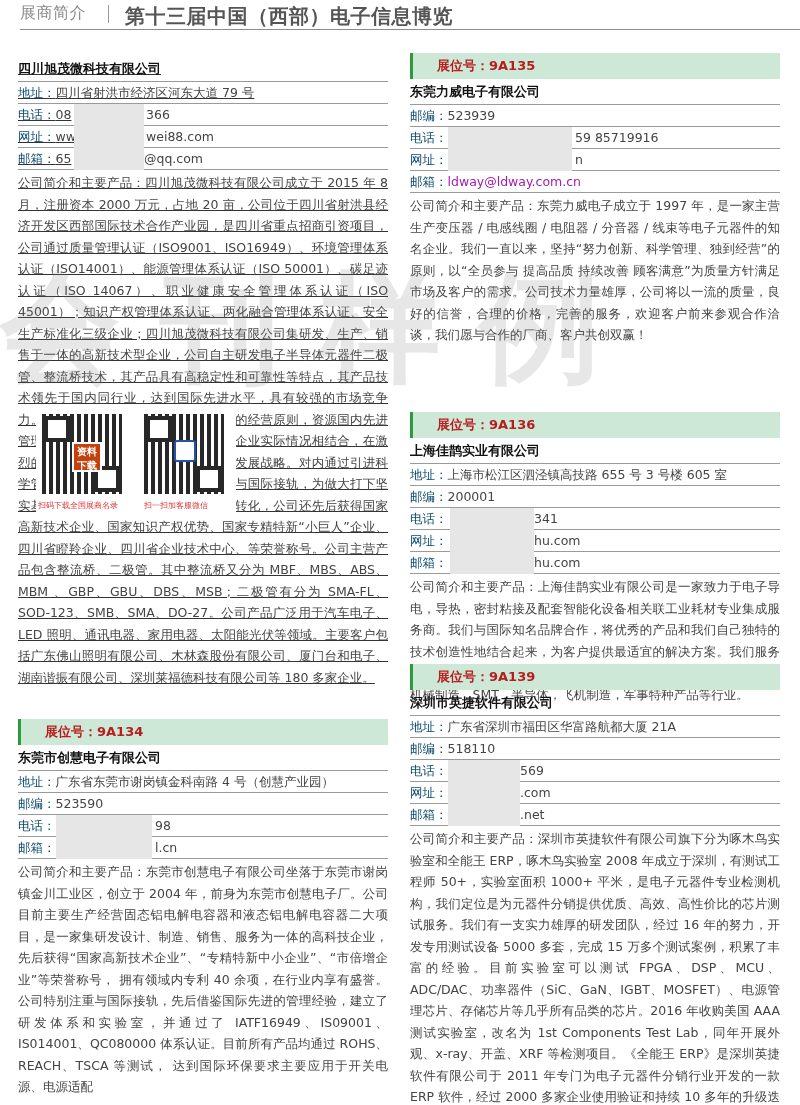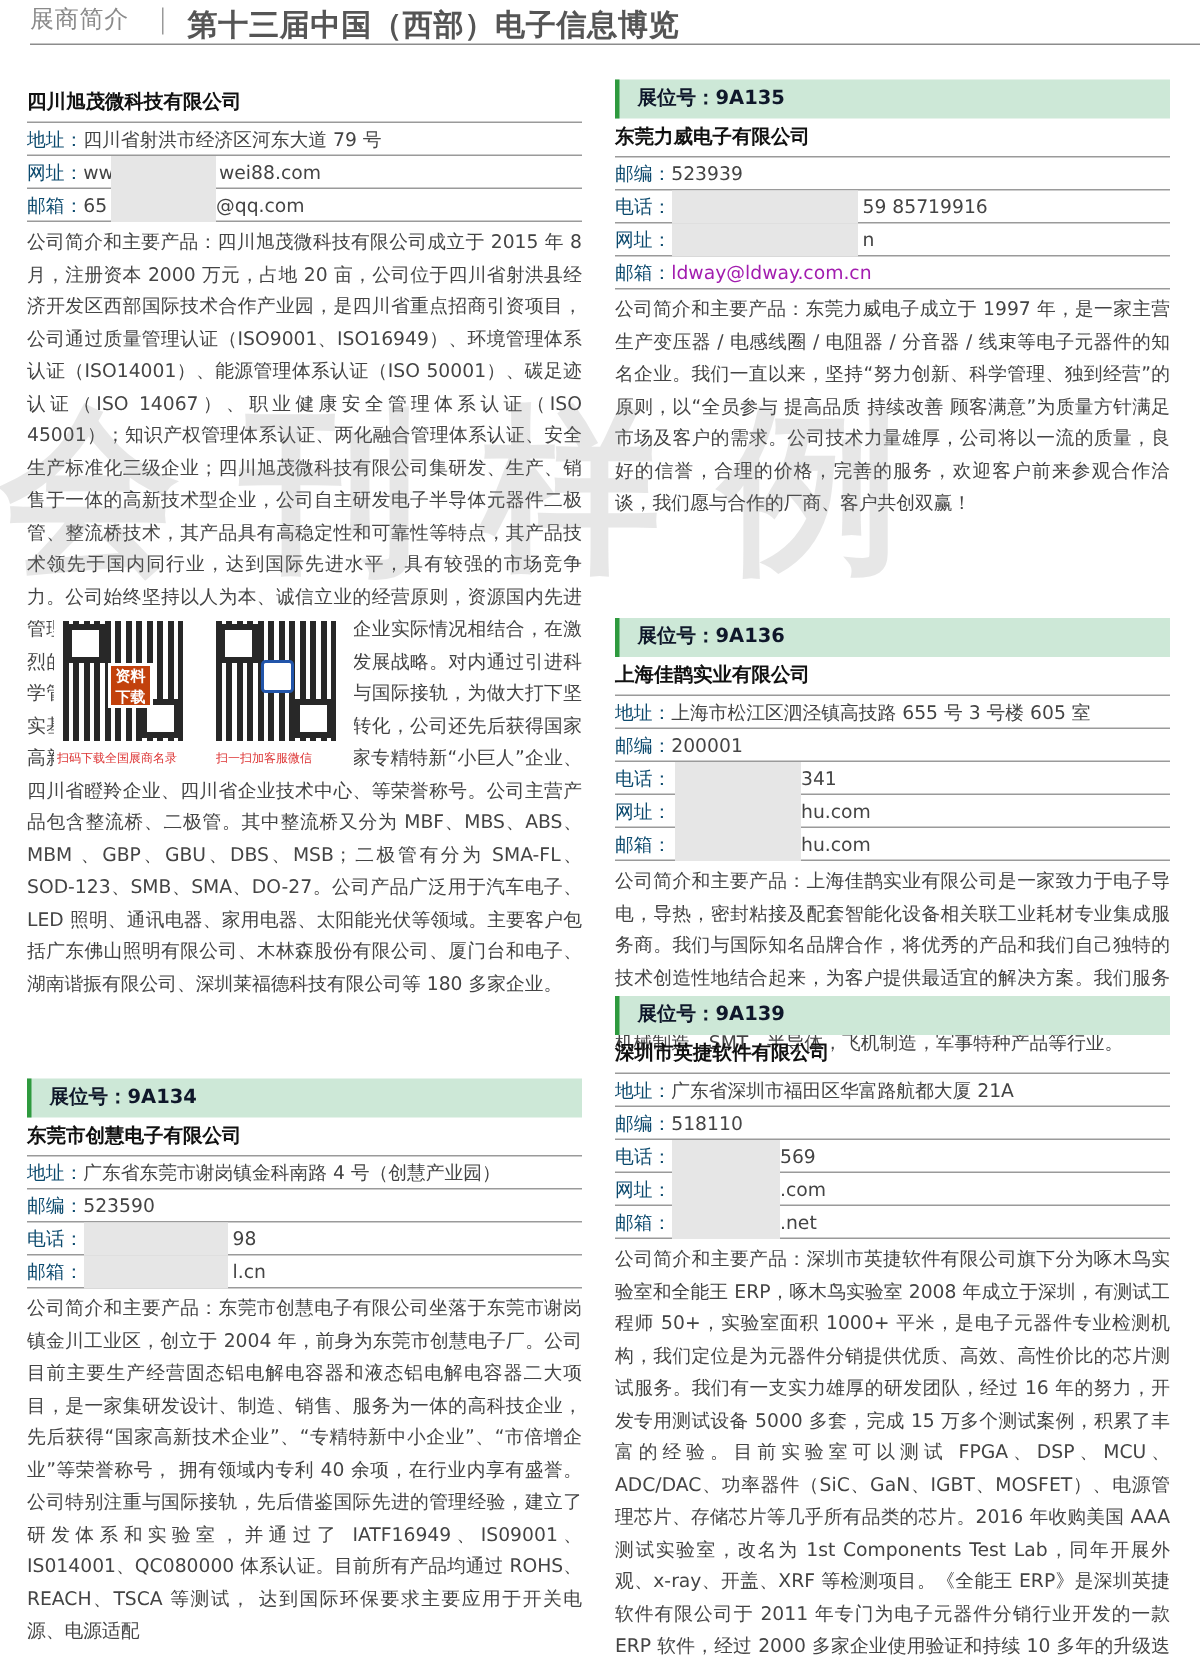--- a/index.html
+++ b/index.html
@@ -10,21 +10,21 @@
   .header .section { position: absolute; left: 0; top: 3px; font-size: 16px; color: #8a8a8a; letter-spacing: 0.5px; }
   .header .sep { position: absolute; left: 88px; top: 5px; width: 1px; height: 18px; background: #999; }
   .header .title { position: absolute; left: 105px; top: 3px; font-size: 20px; font-weight: bold; color: #555; letter-spacing: 0.5px; }
 
   .col { position: absolute; top: 0; }
   .col.left { left: 18px; width: 370px; }
   .col.right { left: 410px; width: 370px; }
 
   .block { position: absolute; left: 0; width: 370px; }
 
-  .booth { height: 26px; background: #cde8d7; border-left: 3px solid #2e9a3e; padding-left: 12px; font-size: 13px; font-weight: bold; color: #0f172a; line-height: 26px; }
+  .booth { height: 26px; background: #cde8d7; border-left: 3px solid #2e9a3e; padding-left: 24px; font-size: 13px; font-weight: bold; color: #b91c1c; line-height: 26px; }
   .company { height: 26px; font-size: 13px; font-weight: bold; color: #111; line-height: 26px; border-bottom: 1px solid #9a9a9a; }
   .row { height: 22px; font-size: 12.5px; line-height: 22px; color: #444; border-bottom: 1px solid #9a9a9a; white-space: nowrap; position: relative; }
   .row .lbl { color: #0c4a6e; }
   .row .redact { position: absolute; top: 0; height: 22px; background: #e6e6e6; }
   .desc { font-size: 12.5px; line-height: 21.5px; color: #444; text-align: justify; padding-top: 2px; }
 
   .qr-overlay { position: absolute; left: 36px; top: 412px; width: 200px; height: 105px; background: #fff; }
   .qr { position: absolute; top: 2px; width: 80px; height: 80px; background:
       repeating-linear-gradient(90deg, #111 0 4px, #fff 4px 7px),
       #fff; opacity: 0.9; }
@@ -45,23 +45,24 @@
 <body>
 
 <div class="header">
   <span class="section">展商简介</span>
   <span class="sep"></span>
   <span class="title">第十三届中国（西部）电子信息博览</span>
 </div>
 
 <div class="col left">
 
-  <div class="block" style="top:56px;">
+  <div class="block" style="top:56px;text-decoration:underline;">
     <div class="company">四川旭茂微科技有限公司</div>
     <div class="row"><span class="lbl">地址：</span><span>四川省射洪市经济区河东大道 79 号</span></div>
+    <div class="row"><span class="lbl">电话：</span><span>08</span><span class="redact" style="left:56px;width:70px;"></span><span style="position:absolute;left:128px;">366</span></div>
     <div class="row"><span class="lbl">网址：</span><span>ww</span><span class="redact" style="left:56px;width:70px;"></span><span style="position:absolute;left:128px;">wei88.com</span></div>
     <div class="row"><span class="lbl">邮箱：</span><span>65</span><span class="redact" style="left:56px;width:70px;"></span><span style="position:absolute;left:126px;">@qq.com</span></div>
     <div class="desc">公司简介和主要产品：四川旭茂微科技有限公司成立于 2015 年 8 月，注册资本 2000 万元，占地 20 亩，公司位于四川省射洪县经济开发区西部国际技术合作产业园，是四川省重点招商引资项目，公司通过质量管理认证（ISO9001、ISO16949）、环境管理体系认证（ISO14001）、能源管理体系认证（ISO 50001）、碳足迹认证（ISO 14067）、职业健康安全管理体系认证（ISO 45001）；知识产权管理体系认证、两化融合管理体系认证、安全生产标准化三级企业；四川旭茂微科技有限公司集研发、生产、销售于一体的高新技术型企业，公司自主研发电子半导体元器件二极管、整流桥技术，其产品具有高稳定性和可靠性等特点，其产品技术领先于国内同行业，达到国际先进水平，具有较强的市场竞争力。公司始终坚持以人为本、诚信立业的经营原则，资源国内先进管理技术、管理方法、及企业经验与本企业实际情况相结合，在激烈的市场竞争中实现快速、稳定发展的发展战略。对内通过引进科学管理方法，夯实内部管理基础；对外与国际接轨，为做大打下坚实基础。近年来，公司致力于技术成果转化，公司还先后获得国家高新技术企业、国家知识产权优势、国家专精特新“小巨人”企业、四川省瞪羚企业、四川省企业技术中心、等荣誉称号。公司主营产品包含整流桥、二极管。其中整流桥又分为 MBF、MBS、ABS、MBM 、GBP、GBU、DBS、MSB；二极管有分为 SMA-FL、SOD-123、SMB、SMA、DO-27。公司产品广泛用于汽车电子、LED 照明、通讯电器、家用电器、太阳能光伏等领域。主要客户包括广东佛山照明有限公司、木林森股份有限公司、厦门台和电子、湖南谐振有限公司、深圳莱福德科技有限公司等 180 多家企业。</div>
   </div>
 
   <div class="block" style="top:719px;">
     <div class="booth">展位号：9A134</div>
     <div class="company">东莞市创慧电子有限公司</div>
     <div class="row"><span class="lbl">地址：</span><span>广东省东莞市谢岗镇金科南路 4 号（创慧产业园）</span></div>
     <div class="row"><span class="lbl">邮编：</span><span>523590</span></div>

